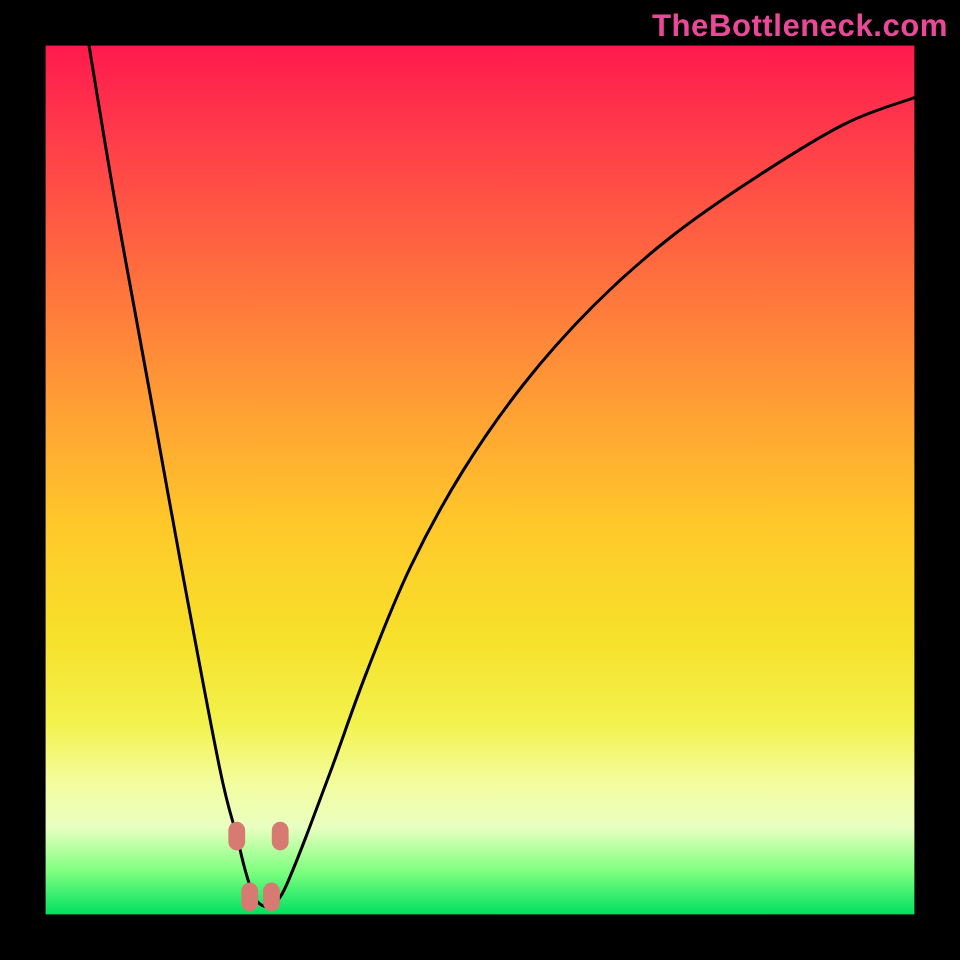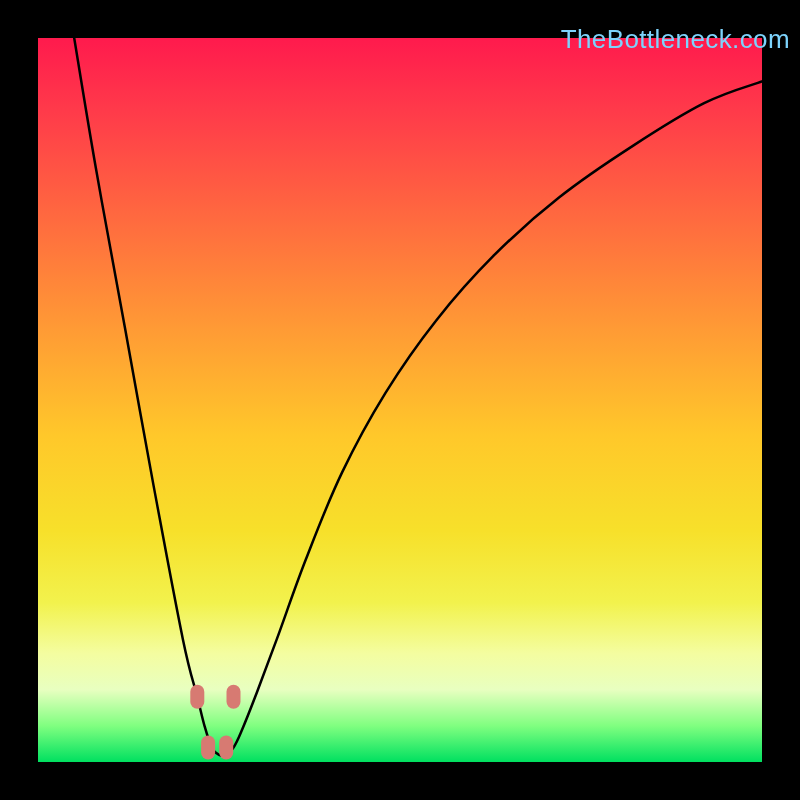--- a/index.html
+++ b/index.html
@@ -29,25 +29,24 @@
       #80ff80 95%,
       #00e060 100%
     );
   }
   .watermark {
     position: absolute;
     top: 6px;
     right: 10px;
     font-family: Arial, Helvetica, sans-serif;
     font-size: 26px;
-    font-weight: 400;
-    color: #7dd3fc;
+    font-weight: 700;
+    color: #ec4899;
     letter-spacing: 0.4px;
     user-select: none;
-    margin-top: 18px;
   }
   svg.curve {
     position: absolute;
     left: 0; top: 0;
     width: 724px; height: 724px;
     overflow: visible;
   }
   .marker {
     fill: #d77a72;
   }

